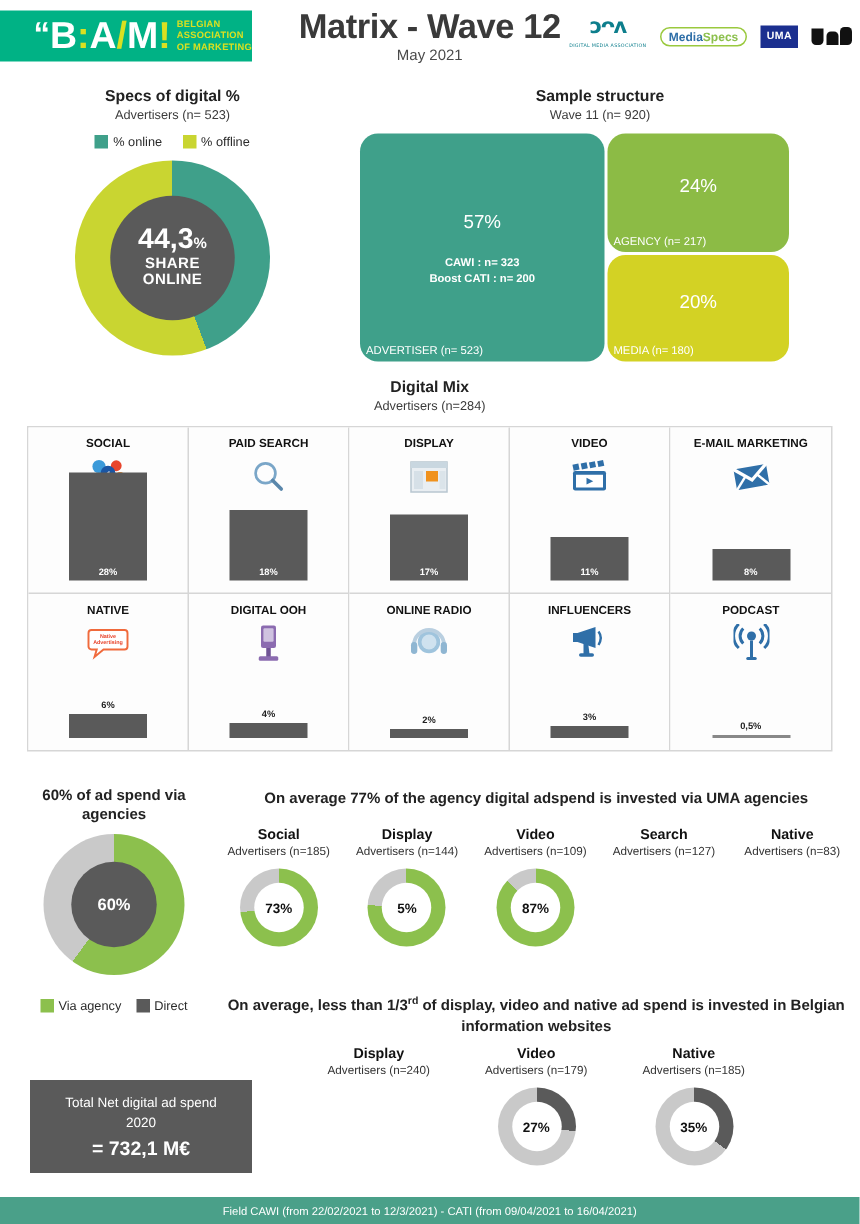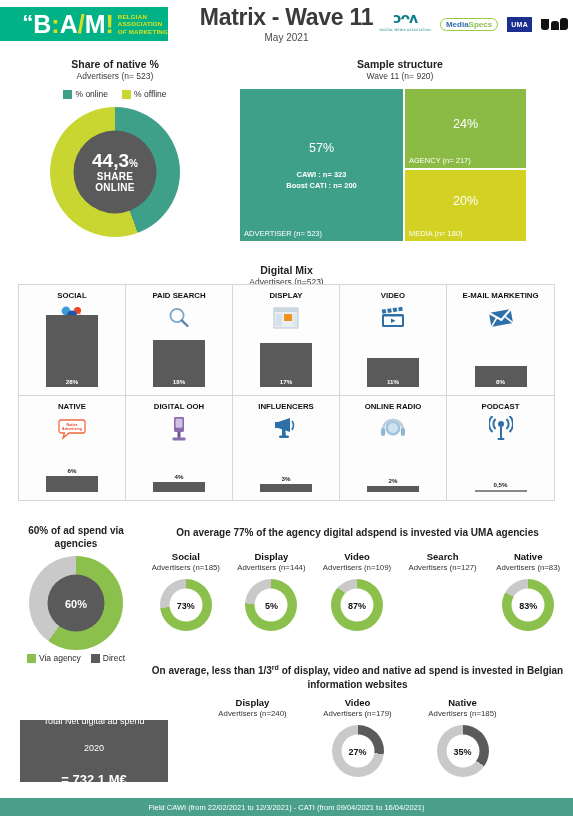--- a/index.html
+++ b/index.html
@@ -82,30 +82,30 @@
     color: #fff; display: flex; flex-direction: column;
     align-items: center; justify-content: center; line-height: 1.08;
   }
   .hole .big { font-size: 19px; font-weight: bold; }
   .hole .big sup { font-size: 10px; font-weight: bold; vertical-align: baseline; }
   .hole .l1, .hole .l2 { font-size: 10px; font-weight: bold; letter-spacing: .3px; }
 
   
   .sample-block { position: absolute; left: 232px; top: 58px; width: 336px; }
   .treemap { position: relative; height: 152px; margin: 8px 5px 0 8px; }
-  .tile { position: absolute; color: #fff; }
+  .tile { position: absolute; color: #fff; border-radius: 12px; }
   .tile .pct { position: absolute; left: 0; right: 0; text-align: center; font-size: 12.5px; }
   .tile .lbl { position: absolute; left: 4px; bottom: 3px; font-size: 7.5px; }
   .tile .mid { position: absolute; left: 0; right: 0; text-align: center; font-size: 7.5px; font-weight: bold; line-height: 11px;}
   .t-adv { left: 0; top: 0; width: 163px; height: 152px; background: #3fa08a; }
   .t-agy { left: 165px; top: 0; width: 121px; height: 79px; background: #8cbb45; }
   .t-med { left: 165px; top: 81px; width: 121px; height: 71px; background: #d3d224; }
 
   
-  .mix-head { position: absolute; left: 0; right: 0; top: 252px; margin-top: 12px; }
+  .mix-head { position: absolute; left: 0; right: 0; top: 252px; }
   .mix-grid {
     position: absolute; left: 18px; top: 284px; width: 537px;
     display: grid; grid-template-columns: repeat(5, 1fr);
     border: 1px solid #d6d6d6;
   }
   .mix-cell {
     border-right: 1px solid #d6d6d6; border-bottom: 1px solid #d6d6d6;
     height: 111px; position: relative; padding-top: 6px;
     background: #fdfdfd;
   }
@@ -124,21 +124,21 @@
   
   .agency-left { position: absolute; left: 6px; top: 524px; width: 140px; text-align: center; }
   .agency-left .hd { font-size: 10px; font-weight: bold; color: #222; line-height: 13px; }
   .donut-mid { width: 94px; height: 94px; margin: 6px auto 0; border-radius: 50%; position: relative; }
   .donut-mid .hole {
     position: absolute; left: 50%; top: 50%; transform: translate(-50%,-50%);
     width: 57px; height: 57px; border-radius: 50%; background: #5a5a5a;
     color: #fff; font-size: 11px; font-weight: bold;
     display: flex; align-items: center; justify-content: center;
   }
-  .legend2 { display: flex; justify-content: center; gap: 10px; margin-top: 3px; font-size: 8px; }
+  .legend2 { display: flex; justify-content: center; gap: 10px; margin-top: 15px; font-size: 8px; }
 
   .uma-head { position: absolute; left: 145px; top: 527px; width: 425px; text-align: center;
               font-size: 10px; font-weight: bold; color: #222; }
   .row-5 { position: absolute; left: 143px; top: 551px; width: 428px;
            display: grid; grid-template-columns: repeat(5,1fr); }
   .col { text-align: center; }
   .col .cname { font-size: 9.5px; font-weight: bold; color: #111; }
   .col .cn { font-size: 7.8px; color: #333; margin-top: 1px; }
   .donut-sm { width: 52px; height: 52px; margin: 7px auto 0; border-radius: 50%; position: relative; }
   .donut-sm .hole {
@@ -150,21 +150,21 @@
 
   .bel-head { position: absolute; left: 145px; top: 661px; width: 425px; text-align: center;
               font-size: 10px; font-weight: bold; color: #222; line-height: 14px; }
   .row-3 { position: absolute; left: 200px; top: 697px; width: 315px;
            display: grid; grid-template-columns: repeat(3,1fr); }
 
   
   .total-box {
     position: absolute; left: 20px; top: 720px; width: 148px; height: 62px;
     background: #5a5a5a; color: #fff; text-align: center;
-    display: flex; flex-direction: column; align-items: center; justify-content: center; gap: 14px;
+    display: flex; flex-direction: column; align-items: center; justify-content: center;
   }
   .total-box .t1 { font-size: 9px; line-height: 13px; }
   .total-box .t2 { font-size: 13px; font-weight: bold; margin-top: 3px; }
 
   
   .footer {
     position: absolute; left: 0; bottom: 0; width: 573px; height: 18px;
     background: #4aa089; color: #fff; font-size: 7.5px;
     display: flex; align-items: center; justify-content: center; margin-top: 41px;
   }
@@ -178,41 +178,41 @@
       <span class="q">“</span>B<span class="sl">:</span>A<span class="sl">/</span>M<span class="bang">!</span>
     </div>
     <div class="bam-sub">
       <div>BELGIAN</div>
       <div>ASSOCIATION</div>
       <div>OF MARKETING</div>
     </div>
   </div>
 
   <div class="title-block">
-    <div class="main-title">Matrix - Wave 11</div>
+    <div class="main-title">Matrix - Wave 12</div>
     <div class="main-sub">May 2021</div>
   </div>
 
   <div class="logos">
     <div class="logo-dma">
       <span>ᴐᴖᴧ</span>
       <span class="tiny">DIGITAL MEDIA ASSOCIATION</span>
     </div>
     <div class="logo-ms">Media<i>Specs</i></div>
     <div class="logo-uma">UMA</div>
     <div class="logo-pub">
       <span class="p1"></span>
         <span class="p2"></span>
         <span class="p3"></span>
     </div>
   </div>
 </div>
 
 <div class="share-block">
-  <div class="sec-title">Share of native %</div>
+  <div class="sec-title">Specs of digital %</div>
   <div class="sec-sub">Advertisers (n= 523)</div>
   <div class="legend">
     <div class="legend-item">
       <span class="sw" style="background:#3fa08a"></span>
       <span>% online</span>
     </div>
     <div class="legend-item">
       <span class="sw" style="background:#c9d531"></span>
       <span>% offline</span>
     </div>
@@ -244,21 +244,21 @@
     </div>
     <div class="tile t-med">
       <div class="pct" style="top:24px">20%</div>
       <div class="lbl">MEDIA (n= 180)</div>
     </div>
   </div>
 </div>
 
 <div class="mix-head">
   <div class="sec-title">Digital Mix</div>
-  <div class="sec-sub">Advertisers (n=523)</div>
+  <div class="sec-sub">Advertisers (n=284)</div>
 </div>
 
 <div class="mix-grid" id="mix-grid">
     <div class="mix-cell">
       <div class="mix-name">SOCIAL</div>
       <div class="mix-icon">
         <svg width="26" height="24" viewBox="0 0 26 24">
           <circle cx="7" cy="5" r="4.4" fill="#3b9ad9"></circle>
           <circle cx="18.5" cy="4.5" r="3.6" fill="#e8452c"></circle>
           <circle cx="6" cy="13.5" r="3.8" fill="#e8452c"></circle>
@@ -355,47 +355,47 @@
           <rect x="7.6" y="2.8" width="6.8" height="9" rx="0.8" fill="#cfc2e0"></rect>
           <rect x="9.5" y="16" width="3" height="6" fill="#6f5394"></rect>
           <rect x="4.5" y="21.5" width="13" height="3" rx="1" fill="#8b6bb0"></rect>
         </svg>
       </div>
       <div class="mix-bar tiny-label" style="height:10px">
         <span>4%</span>
       </div>
     </div>
     <div class="mix-cell">
+      <div class="mix-name">ONLINE RADIO</div>
+      <div class="mix-icon">
+        <svg width="28" height="24" viewBox="0 0 28 24">
+          <circle cx="14" cy="11" r="7.5" fill="#9fc4dd"></circle>
+          <circle cx="14" cy="11" r="5" fill="#cfe2ef"></circle>
+          <path d="M4 13 a10 10 0 0 1 20 0" stroke="#b9cfe0" stroke-width="2.6" fill="none"></path>
+          <rect x="2" y="11" width="4.2" height="8" rx="2.1" fill="#8fb6d2"></rect>
+          <rect x="21.8" y="11" width="4.2" height="8" rx="2.1" fill="#8fb6d2"></rect>
+        </svg>
+      </div>
+      <div class="mix-bar tiny-label" style="height:6px">
+        <span>2%</span>
+      </div>
+    </div>
+    <div class="mix-cell">
       <div class="mix-name">INFLUENCERS</div>
       <div class="mix-icon">
         <svg width="26" height="26" viewBox="0 0 26 26">
           <path d="M5 6 L17 2 L17 16 L5 12 Z" fill="#2f6fa8"></path>
           <rect x="2" y="6" width="4" height="6" fill="#2f6fa8"></rect>
           <path d="M9 12 L9 20 L13 20 L12 12 Z" fill="#2f6fa8"></path>
           <rect x="6" y="19.5" width="10" height="2.4" rx="1.2" fill="#2f6fa8"></rect>
           <path d="M19 5 q3 4 0 9" stroke="#2f6fa8" stroke-width="1.6" fill="none"></path>
         </svg>
       </div>
       <div class="mix-bar tiny-label" style="height:8px">
         <span>3%</span>
-      </div>
-    </div>
-    <div class="mix-cell">
-      <div class="mix-name">ONLINE RADIO</div>
-      <div class="mix-icon">
-        <svg width="28" height="24" viewBox="0 0 28 24">
-          <circle cx="14" cy="11" r="7.5" fill="#9fc4dd"></circle>
-          <circle cx="14" cy="11" r="5" fill="#cfe2ef"></circle>
-          <path d="M4 13 a10 10 0 0 1 20 0" stroke="#b9cfe0" stroke-width="2.6" fill="none"></path>
-          <rect x="2" y="11" width="4.2" height="8" rx="2.1" fill="#8fb6d2"></rect>
-          <rect x="21.8" y="11" width="4.2" height="8" rx="2.1" fill="#8fb6d2"></rect>
-        </svg>
-      </div>
-      <div class="mix-bar tiny-label" style="height:6px">
-        <span>2%</span>
       </div>
     </div>
     <div class="mix-cell">
       <div class="mix-name">PODCAST</div>
       <div class="mix-icon">
         <svg width="24" height="26" viewBox="0 0 24 26">
           <circle cx="12" cy="8" r="3" fill="#2f6fa8"></circle>
           <path d="M6.5 13 a7 7 0 0 1 0-10" stroke="#2f6fa8" stroke-width="2" fill="none"></path>
           <path d="M17.5 13 a7 7 0 0 0 0-10" stroke="#2f6fa8" stroke-width="2" fill="none"></path>
           <path d="M3.5 16 a11 11 0 0 1 0-16" stroke="#2f6fa8" stroke-width="2" fill="none"></path>
@@ -450,23 +450,20 @@
         <div class="hole">87%</div>
       </div>
     </div>
     <div class="col">
       <div class="cname">Search</div>
       <div class="cn">Advertisers (n=127)</div>
     </div>
     <div class="col">
       <div class="cname">Native</div>
       <div class="cn">Advertisers (n=83)</div>
-      <div class="donut-sm" style="background:conic-gradient(#8cc04d 0deg 298.8deg, #c9c9c9 298.8deg 360deg)">
-        <div class="hole">83%</div>
-      </div>
     </div>
   </div>
 
 <div class="bel-head">On average, less than 1/3<sup style="font-size:7px">rd</sup> of display, video and native ad spend is invested in Belgian information websites</div>
 <div class="row-3" id="bel-row">
     <div class="col">
       <div class="cname">Display</div>
       <div class="cn">Advertisers (n=240)</div>
     </div>
     <div class="col">

